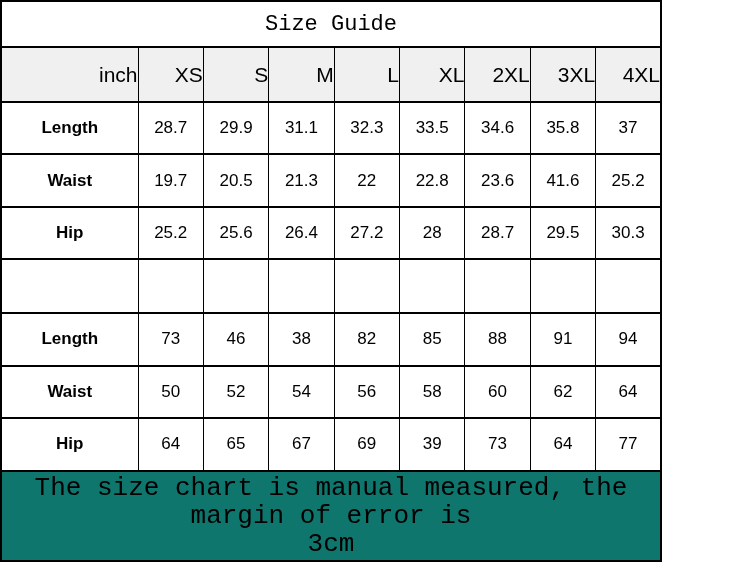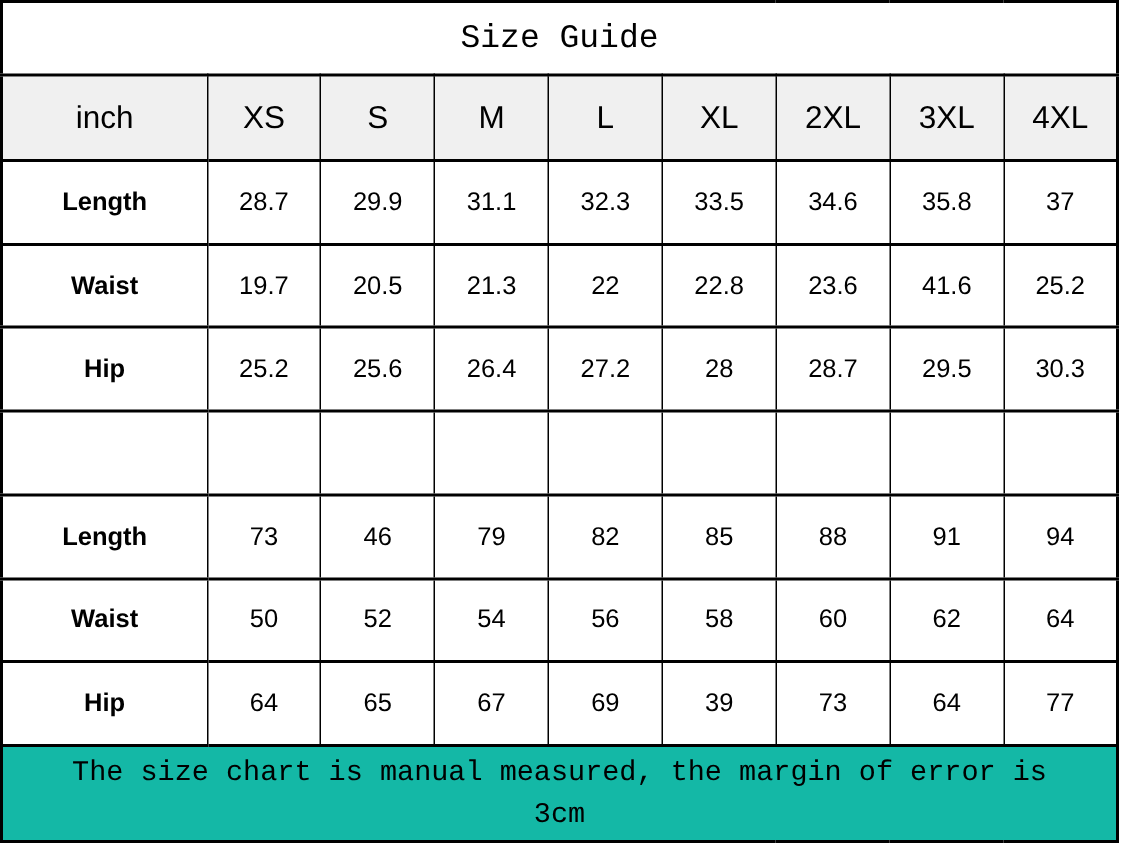--- a/index.html
+++ b/index.html
@@ -3,21 +3,21 @@
 <meta charset="utf-8">
 <style>
   html, body {
     margin: 0;
     padding: 0;
     background: #ffffff;
   }
   table.size-guide {
     border-collapse: collapse;
     table-layout: fixed;
-    width: 746px;
+    width: 662px;
     height: 562px;
     border: 2px solid #000000;
     font-family: "Liberation Sans", sans-serif;
     color: #000000;
   }
   col.c-unit { width: 137px; }
   td {
     border: 1px solid #000000;
     border-top-width: 2px;
     border-bottom-width: 2px;
@@ -29,34 +29,35 @@
   tr.title-row td {
     font-family: "Liberation Mono", "DejaVu Sans Mono", monospace;
     font-size: 22px;
     height: 42px;
     background: #ffffff;
   }
   tr.head-row td {
     background: #f0f0f0;
     font-size: 21px;
     height: 50px;
+    text-align: right;
   }
   tr.data-row td {
     font-size: 17px;
     height: 48px;
     background: #ffffff;
   }
   tr.data-row td.label { font-weight: bold; margin-top: 26px; }
   tr.empty-row td { height: 49px; background: #ffffff; }
   tr.note-row td {
     font-family: "Liberation Mono", "DejaVu Sans Mono", monospace;
-    font-size: 19px;
+    font-size: 26px;
     height: 56px;
     line-height: 28px;
-    background: #14b8a6;
+    background: #0f766e;
   }
 </style>
 </head>
 <body>
 
 <table class="size-guide">
   <colgroup>
     <col class="c-unit">
     <col>
       <col>
@@ -131,21 +132,21 @@
     <td></td>
     <td></td>
     <td></td>
   </tr>
 
 
   <tr class="data-row">
     <td class="label">Length</td>
     <td>73</td>
     <td>46</td>
-    <td>79</td>
+    <td>38</td>
     <td>82</td>
     <td>85</td>
     <td>88</td>
     <td>91</td>
     <td>94</td>
   </tr>
 
   <tr class="data-row">
     <td class="label">Waist</td>
     <td>50</td>

